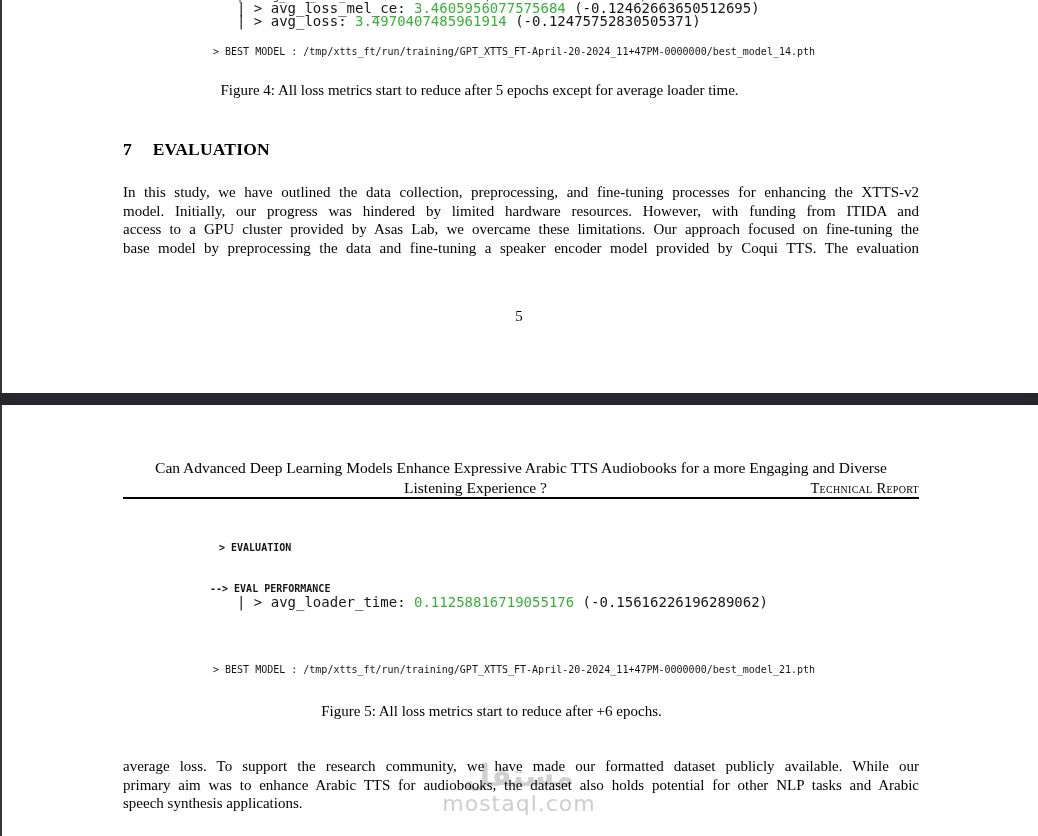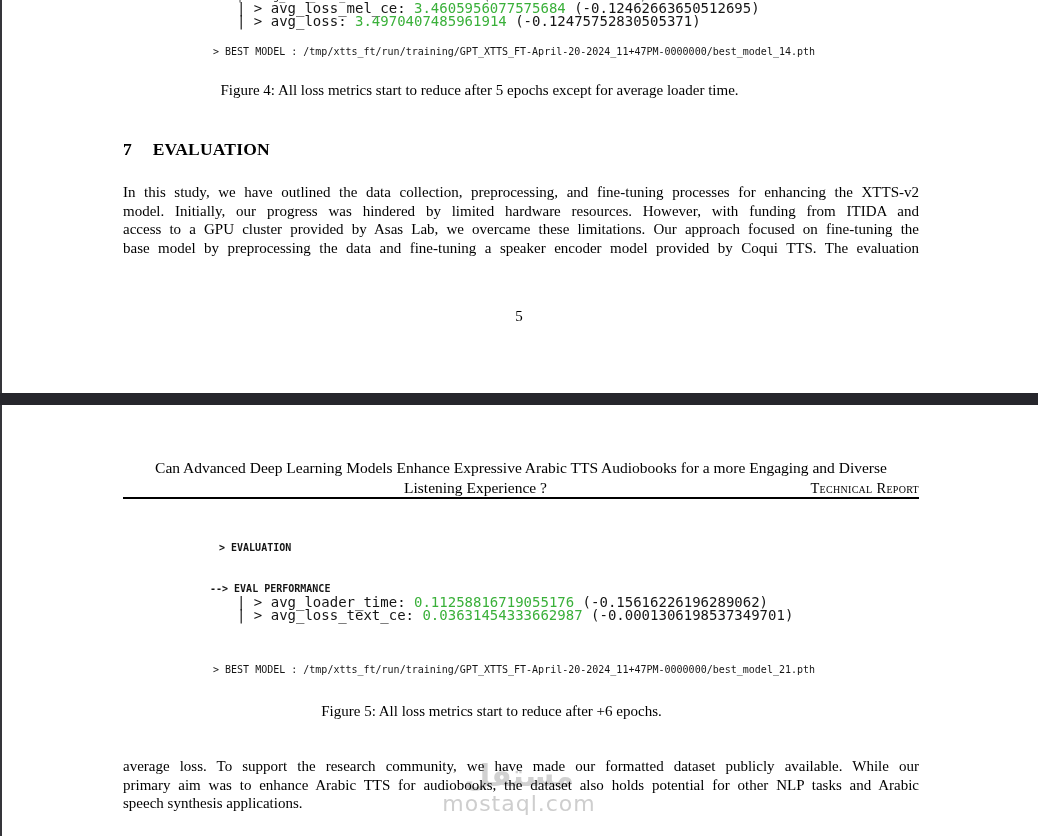--- a/index.html
+++ b/index.html
@@ -82,21 +82,20 @@
 
     <div class="hdr1" style="top:459px;">Can Advanced Deep Learning Models Enhance Expressive Arabic TTS Audiobooks for a more Engaging and Diverse</div>
     <div class="hdr2" style="top:479px;">Listening Experience ?</div>
     <div class="hdr-badge" style="top:480px;margin-left:9px;">Technical Report</div>
     <div class="hrule" style="top:497px;"></div>
 
     <div class="mono bold" style="left:219px;top:541px;">&gt; EVALUATION</div>
     <div class="mono bold" style="left:210px;top:582px;">--&gt; EVAL PERFORMANCE</div>
     <div class="term-block" style="left:237px;top:595.5px;">
         <div class="tl"><span>| &gt; avg_loader_time: </span><span class="green">0.11258816719055176</span><span> (-0.15616226196289062)</span></div>
-        <div class="tl"><span>| &gt; avg_loss_text_ce: </span><span class="green">0.03631454333662987</span><span> (-0.0001306198537349701)</span></div>
       </div>
     <div class="mono" style="left:213px;top:663px;">&gt; BEST MODEL : /tmp/xtts_ft/run/training/GPT_XTTS_FT-April-20-2024_11+47PM-0000000/best_model_21.pth</div>
 
     <div class="caption" style="top:703px;padding-left:12px;">Figure 5: All loss metrics start to reduce after +6 epochs.</div>
 
     <div class="wm">
       <div class="wm-ar" style="position:absolute;left:0;right:0;top:758px;">مستقل</div>
       <div class="wm-dom" style="position:absolute;left:0;right:0;top:791px;text-align:center;">mostaql.com</div>
     </div>
 

